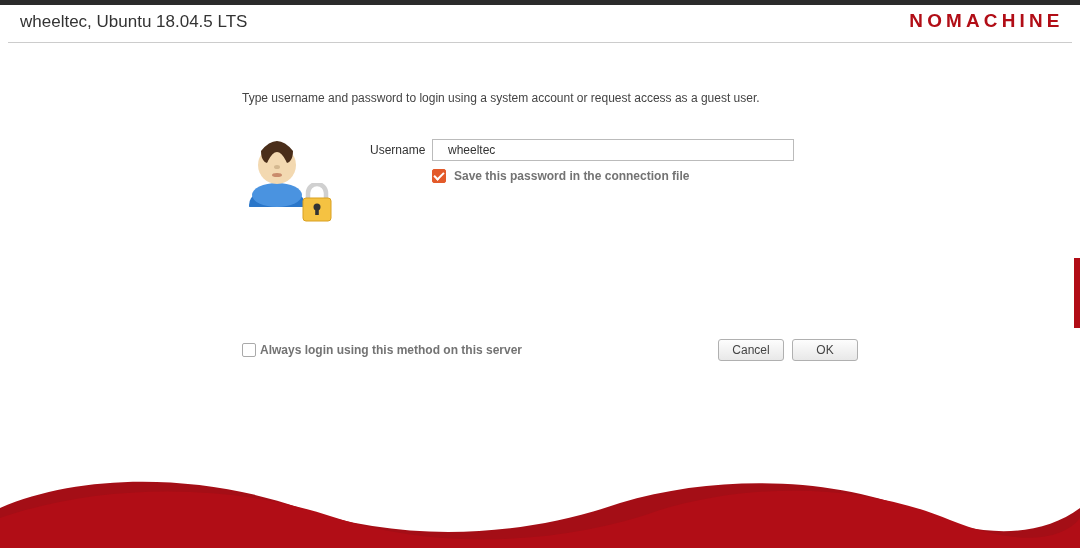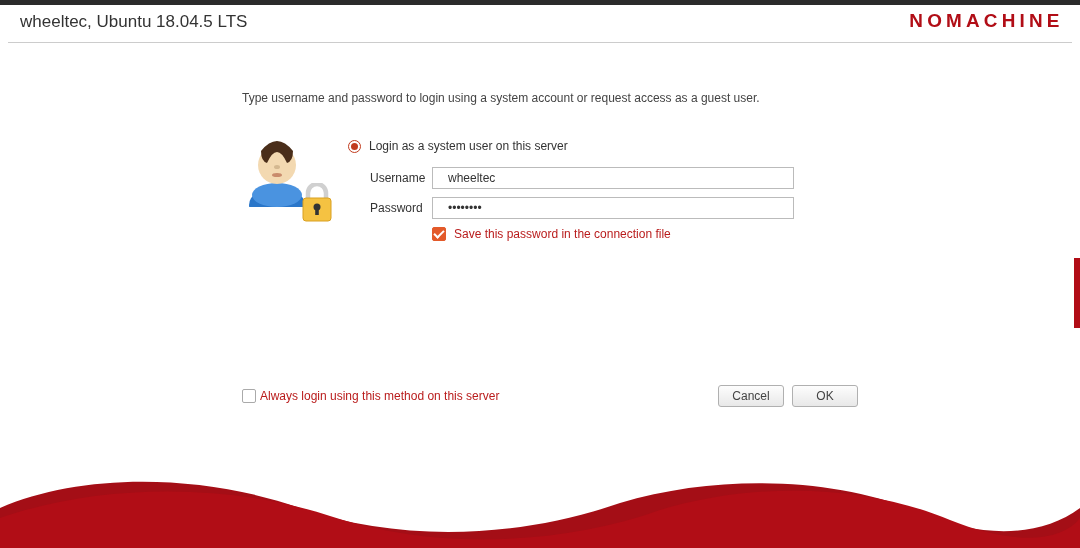--- a/index.html
+++ b/index.html
@@ -60,21 +60,21 @@
     .checkbox {
       width: 14px; height: 14px; border: 1px solid #aaa; border-radius: 2px;
       display: inline-flex; align-items: center; justify-content: center;
       background: #fff; cursor: pointer;
     }
     .checkbox.checked { background: #e35a2a; border-color: #e35a2a; }
     .checkbox.checked::after {
       content: ''; width: 4px; height: 8px; border: solid #fff; border-width: 0 2px 2px 0;
       transform: rotate(45deg); margin-top: -2px;
     }
-    .checkbox-label { color: #b91c1c; }
+    .checkbox-label { color: #737373; font-weight: bold; }
     .footer-row {
       display: flex; justify-content: space-between; align-items: center;
       width: 616px; margin-top: 122px;
     }
     .footer-left { display: flex; align-items: center; gap: 4px; }
     .buttons { display: flex; gap: 8px; }
     .btn {
       width: 66px; height: 22px; border: 1px solid #b0b0b0; border-radius: 3px;
       background: linear-gradient(#fdfdfd, #e8e8e8); color: #444; font-size: 12px;
       cursor: pointer; display: inline-flex; align-items: center; justify-content: center;
@@ -112,34 +112,26 @@
       </svg>
       <svg class="lock-svg" viewBox="0 0 34 40">
         <path d="M8 16 V10 a9 9 0 0 1 18 0 V16" fill="none" stroke="#d0d0d0" stroke-width="4.5"></path>
         <rect x="3" y="15" width="28" height="23" rx="3" fill="#f5c242" stroke="#d9a020" stroke-width="1"></rect>
         <circle cx="17" cy="24" r="3.5" fill="#333"></circle>
         <rect x="15.2" y="25" width="3.6" height="7" fill="#333"></rect>
       </svg>
     </div>
 
     <div class="form-col">
-      <div class="radio-row">
-        <span class="radio selected"></span>
-        <span class="radio-label">Login as a system user on this server</span>
-      </div>
 
       <div class="field-row">
         <span class="field-label">Username</span>
         <input class="text-input" type="text" value="wheeltec" style="">
       </div>
 
-      <div class="field-row">
-        <span class="field-label">Password</span>
-        <input class="text-input" type="text" value="••••••••" style="">
-      </div>
 
       <div class="checkbox-row">
         <span class="checkbox checked"></span>
         <span class="checkbox-label">Save this password in the connection file</span>
       </div>
 
     </div>
   </div>
 
   <div class="footer-row">

